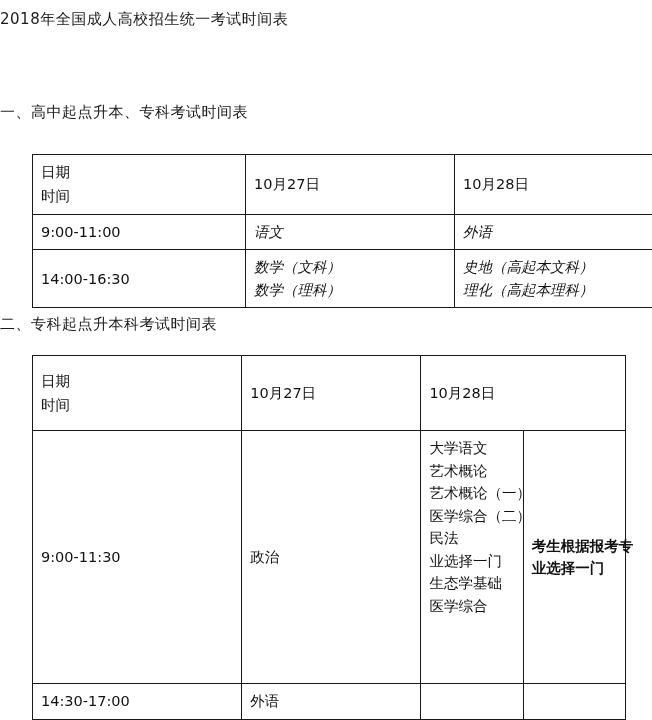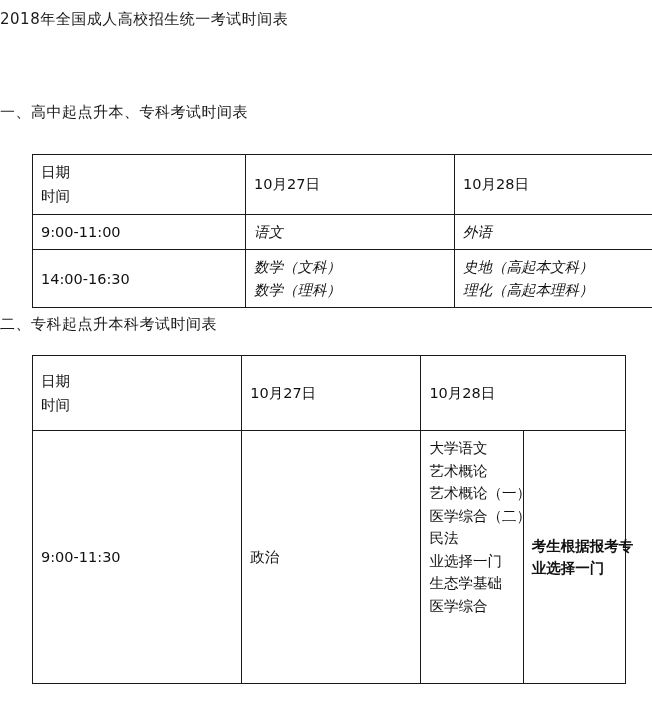--- a/index.html
+++ b/index.html
@@ -133,16 +133,22 @@
         <div>民法</div>
         <div>业选择一门</div>
         <div>生态学基础</div>
         <div>医学综合</div>
       </td>
       <td class="c3 cell-lines mid">
         <div>考生根据报考专</div>
         <div>业选择一门</div>
       </td>
     </tr>
+    <tr>
+      <td class="c0 nowrap">14:30-17:00</td>
+      <td class="c1">外语</td>
+      <td class="c2"></td>
+      <td class="c3"></td>
+    </tr>
   </tbody>
     </table>
 
 </div>
 
 </body></html>

